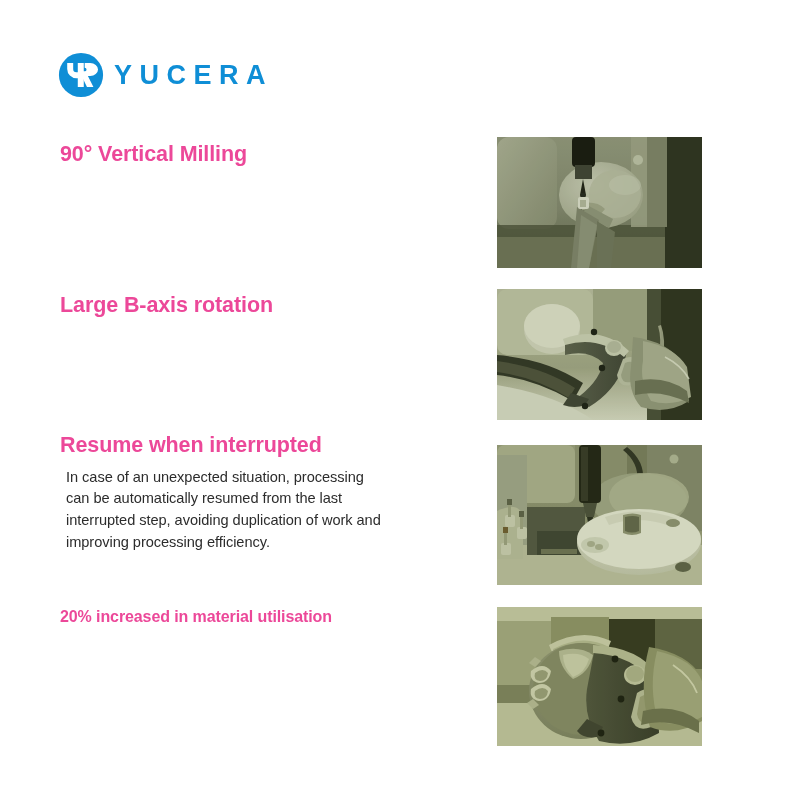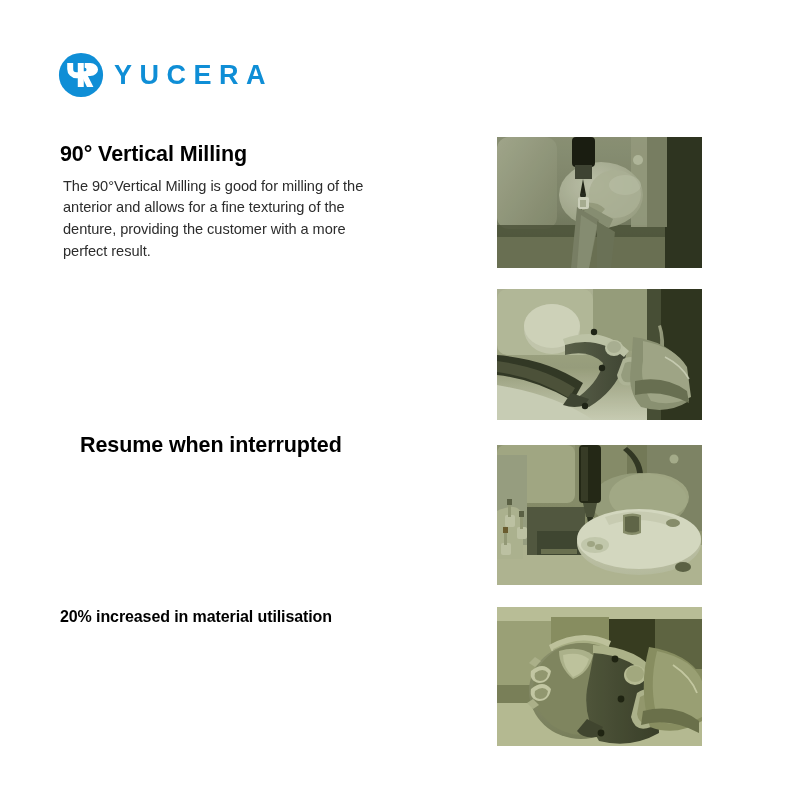--- a/index.html
+++ b/index.html
@@ -53,21 +53,21 @@
     left: 0;
     width: 800px;
   }
   .feature .text-col {
     position: absolute;
     left: 60px;
     top: 0;
     width: 420px;
   }
   .f-title {
-    color: #000000;
+    color: #ec4899;
     font-weight: 700;
     font-size: 21.5px;
     line-height: 1.15;
     margin: 0 0 9px 0;
     white-space: nowrap;
     letter-spacing: -0.1px;
   }
   .f-body {
     color: #2c2c2c;
     font-size: 14.6px;
@@ -79,21 +79,21 @@
   
   #feature-1 { top: 142px; }
   #feature-1 .text-col { width: 330px; }
   #feature-1 .f-body { padding-left: 3px; }
 
   #feature-2 { top: 293px; }
   #feature-2 .text-col { width: 340px; }
   #feature-2 .f-body { padding-left: 3px; }
 
   #feature-3 { top: 433px; }
-  #feature-3 .text-col { width: 330px; margin-left: 20px; }
+  #feature-3 .text-col { width: 330px; }
   #feature-3 .f-body { padding-left: 6px; }
 
   #feature-4 { top: 608px; }
   #feature-4 .text-col { width: 440px; }
   #feature-4 .f-title { font-size: 16px; }
   #feature-4 .f-body { padding-left: 6px; margin-top: 7px; }
 
   
   .photo {
     position: absolute;
@@ -118,32 +118,33 @@
       <circle cx="50" cy="50" r="48" fill="#0f8ed6"></circle>
       <path d="M20 24 h13 v13 a7 7 0 0 0 7 7 h3 v-20 h13 v52 h-13 v-19 h-3 a20 20 0 0 1 -20 -20 z" fill="#ffffff"></path>
       <path d="M58 24 h12 a17 14 0 0 1 0 28 h-5 l12 24 h-14 l-11 -23 v-11 h6 a4 4 0 0 0 0 -8 h-0 z" fill="#ffffff"></path>
     </svg>
     <div class="logo-word">YUCERA</div>
   </div>
 
   <div class="feature" id="feature-1">
     <div class="text-col">
       <h2 class="f-title">90° Vertical Milling</h2>
-      <p class="f-body">The 90°Vertical Milling is good for milling of the anterior and allows for a fine texturing of the denture, providing the customer with a more perfect result.</p>
     </div>
   </div>
 
   <div class="feature" id="feature-2">
     <div class="text-col">
+      <h2 class="f-title">Large B-axis rotation</h2>
     </div>
   </div>
 
   <div class="feature" id="feature-3">
     <div class="text-col">
       <h2 class="f-title">Resume when interrupted</h2>
+      <p class="f-body">In case of an unexpected situation, processing can be automatically resumed from the last interrupted step, avoiding duplication of work and improving processing efficiency.</p>
     </div>
   </div>
 
   <div class="feature" id="feature-4">
     <div class="text-col">
       <h2 class="f-title">20% increased in material utilisation</h2>
     </div>
   </div>
 
   <div class="photo" id="photo-1">

